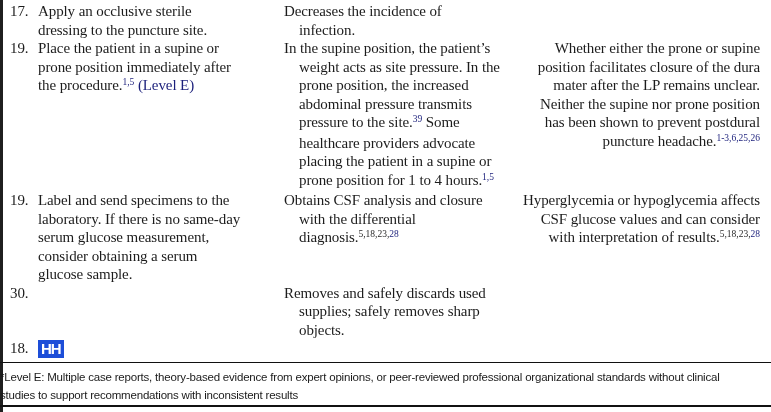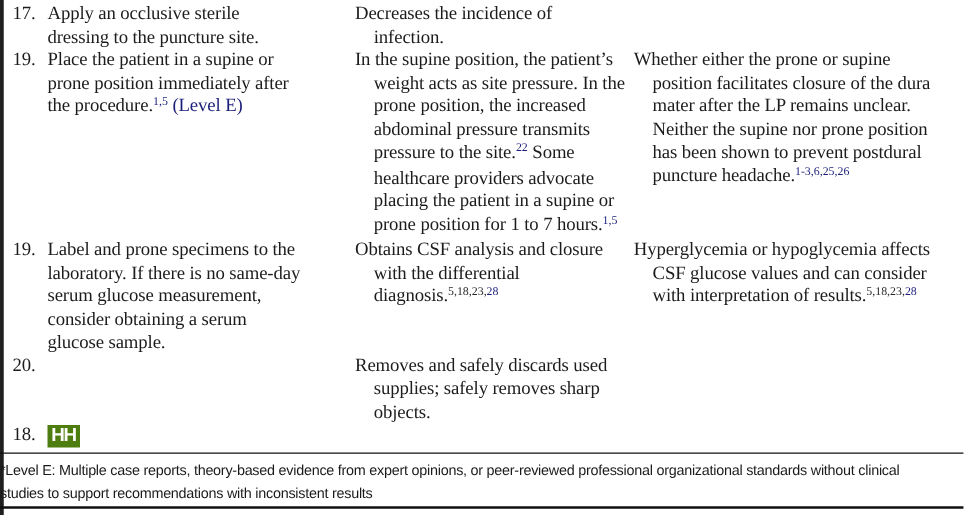--- a/index.html
+++ b/index.html
@@ -31,33 +31,33 @@
     display:grid;
     grid-template-columns:28px 1fr;
     padding-right:12px;
   }
   .num{white-space:nowrap;}
   .hang{
     padding-left:15px;
     text-indent:-15px;
   }
   .ratcell{padding-right:14px;margin-left:28px;}
-  .concell{padding-left:8px;padding-right:4px;}
+  .concell{padding-left:8px;padding-right:4px;text-align:right;}
   .sup{
     font-size:9.5px;
     position:relative;
     top:-5px;
     letter-spacing:0;
   }
   .c-blue{color:#1b1f7b;}
   .c-dark{color:#2a2a2a;}
   .boldrun{font-weight:normal;}
   .glyphbox{
     display:inline-block;
-    background:#4d7c0f;
+    background:#1d4ed8;
     color:#ffffff;
     font-family:"Liberation Sans", sans-serif;
     font-weight:bold;
     font-size:15px;
     line-height:18px;
     padding:0 3px;
     letter-spacing:-1px;
     transform:translateY(1px);
   }
   .rule-top{
@@ -90,34 +90,34 @@
           <div><span>Apply an occlusive sterile dressing to the puncture site.</span></div>
         </div>
         <div class="cell ratcell hang"><span>Decreases the incidence of infection.</span></div>
         <div class="cell concell hang"></div>
       </div>
       <div class="trow">
         <div class="cell stepcell">
           <span class="num">19.</span>
           <div><span>Place the patient in a supine or prone position immediately after the procedure.</span><span class="sup c-blue">1,5</span><span class="boldrun c-blue"> (Level E)</span></div>
         </div>
-        <div class="cell ratcell hang"><span>In the supine position, the patient’s weight acts as site pressure. In the prone position, the increased abdominal pressure transmits pressure to the site.</span><span class="sup c-blue">22</span><span> Some healthcare providers advocate placing the patient in a supine or prone position for 1 to 7 hours.</span><span class="sup c-blue">1,5</span></div>
+        <div class="cell ratcell hang"><span>In the supine position, the patient’s weight acts as site pressure. In the prone position, the increased abdominal pressure transmits pressure to the site.</span><span class="sup c-blue">39</span><span> Some healthcare providers advocate placing the patient in a supine or prone position for 1 to 4 hours.</span><span class="sup c-blue">1,5</span></div>
         <div class="cell concell hang"><span>Whether either the prone or supine position facilitates closure of the dura mater after the LP remains unclear. Neither the supine nor prone position has been shown to prevent postdural puncture headache.</span><span class="sup c-blue">1-3,6,25,26</span></div>
       </div>
       <div class="trow">
         <div class="cell stepcell">
           <span class="num">19.</span>
-          <div><span>Label and prone specimens to the laboratory. If there is no same-day serum glucose measurement, consider obtaining a serum glucose sample.</span></div>
+          <div><span>Label and send specimens to the laboratory. If there is no same-day serum glucose measurement, consider obtaining a serum glucose sample.</span></div>
         </div>
         <div class="cell ratcell hang"><span>Obtains CSF analysis and closure with the differential diagnosis.</span><span class="sup c-dark">5,18,23,</span><span class="sup c-blue">28</span></div>
         <div class="cell concell hang"><span>Hyperglycemia or hypoglycemia affects CSF glucose values and can consider with interpretation of results.</span><span class="sup c-dark">5,18,23,</span><span class="sup c-blue">28</span></div>
       </div>
       <div class="trow">
         <div class="cell stepcell">
-          <span class="num">20.</span>
+          <span class="num">30.</span>
         </div>
         <div class="cell ratcell hang"><span>Removes and safely discards used supplies; safely removes sharp objects.</span></div>
         <div class="cell concell hang"></div>
       </div>
       <div class="trow">
         <div class="cell stepcell">
           <span class="num">18.</span>
           <div><span class="glyphbox">HH</span></div>
         </div>
         <div class="cell ratcell hang"></div>

